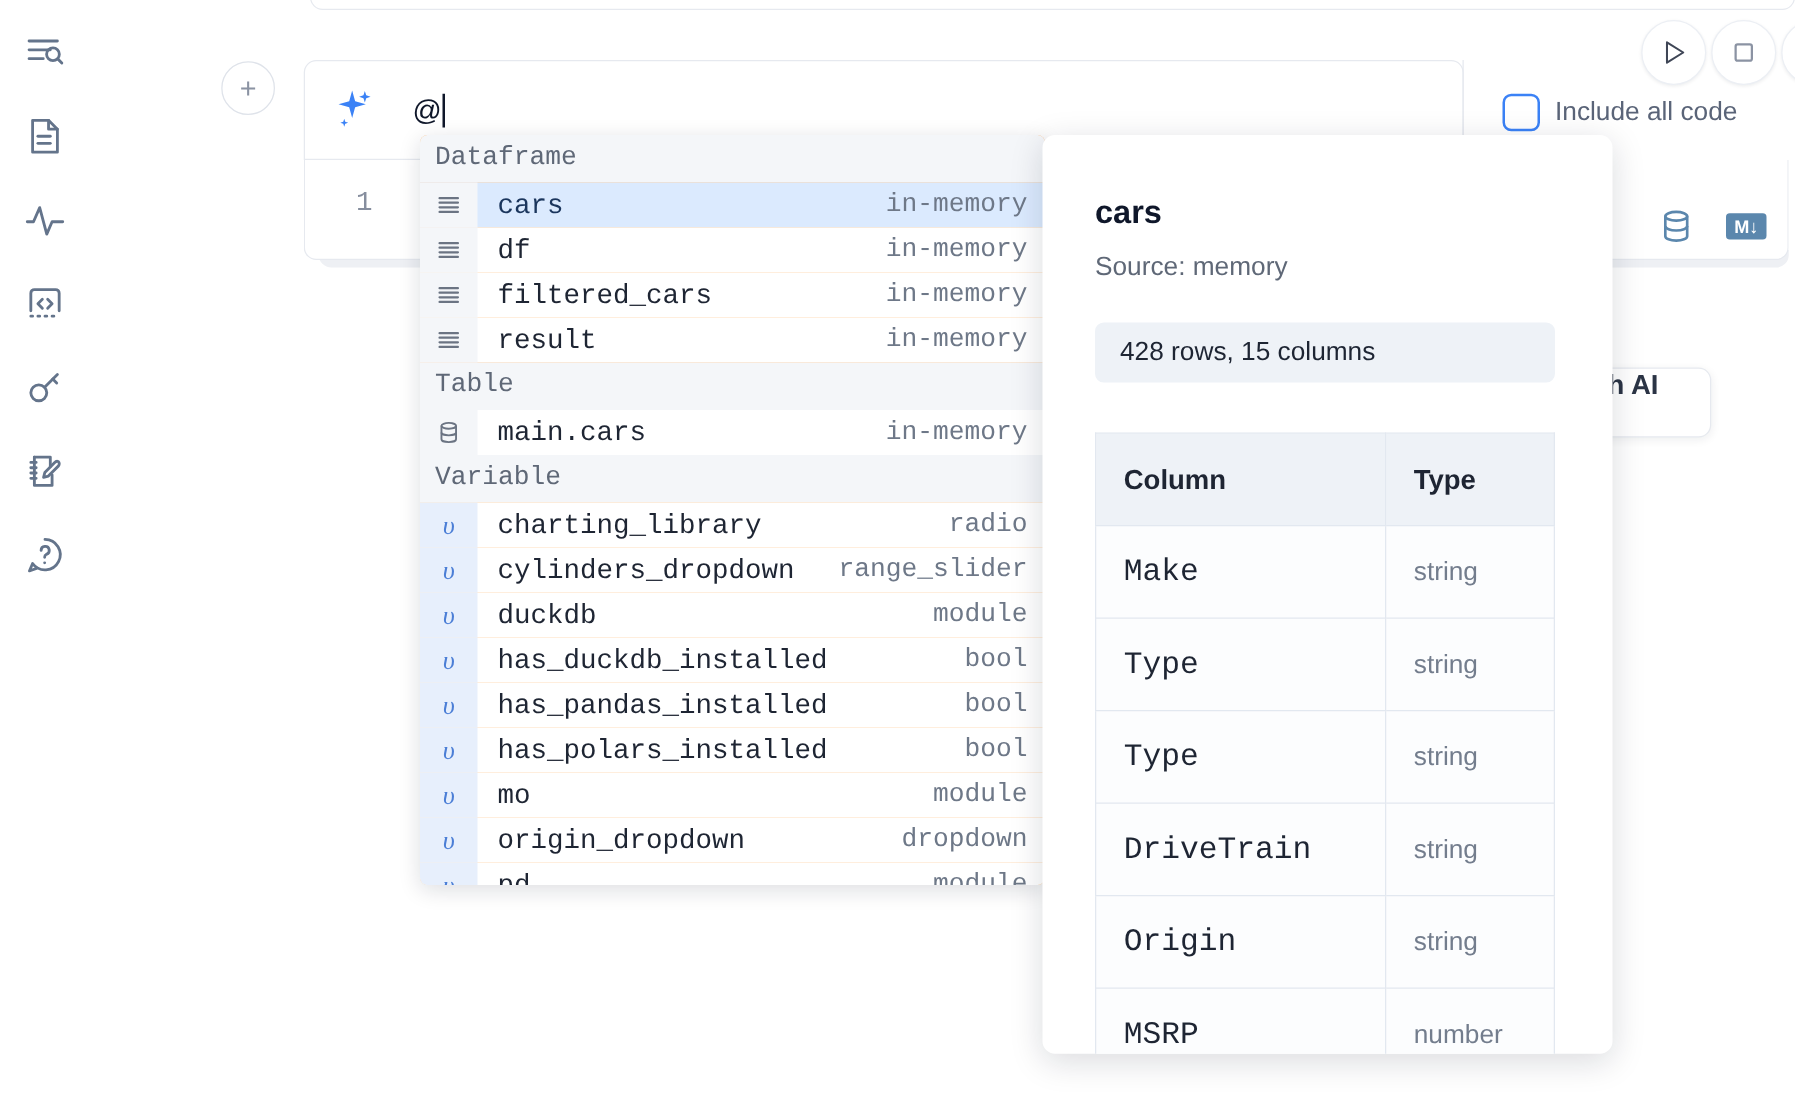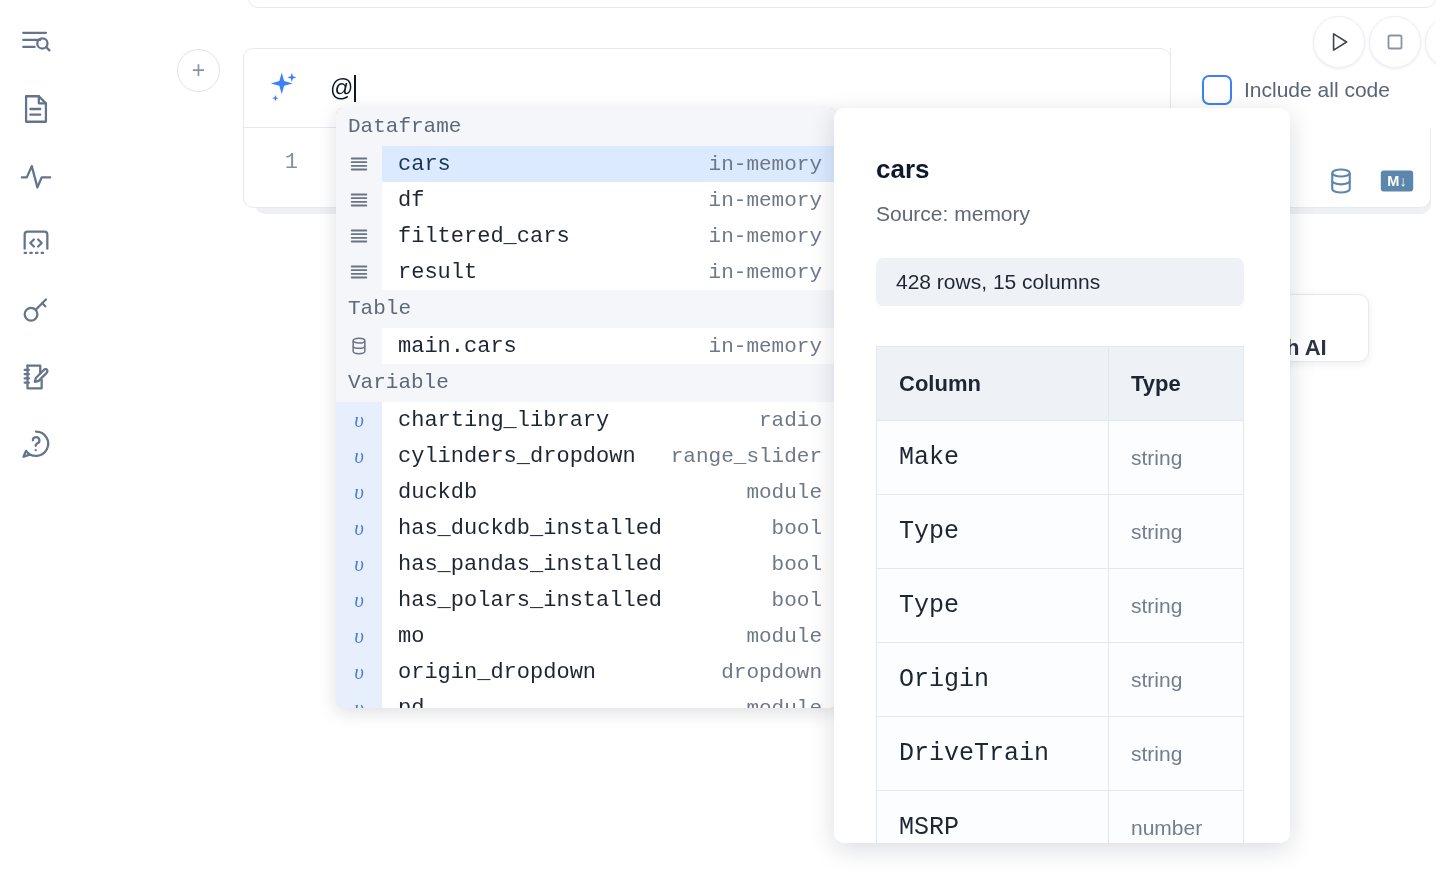--- a/index.html
+++ b/index.html
@@ -185,26 +185,26 @@
     left: 1326px; top: 166px;
     display: flex; align-items: center; gap: 24px;
     z-index: 4;
   }
   .cell-tool { color: #5b87ad; cursor: pointer; display:flex; }
 
   
   #generate-ai-button {
     position: absolute;
     left: 1267px; top: 294px;
-    width: 102px; height: 68px;
+    width: 102px; height: 56px;
     background: #ffffff;
     border: 1px solid #e6e9ef;
     border-radius: 10px;
     box-shadow: 0 2px 8px rgba(15,23,42,.07);
-    display: flex; align-items: flex-end;
+    display: flex; align-items: flex-start;
     padding-left: 18px;
     z-index: 6;
     cursor: pointer;
     overflow: hidden;
   }
   #generate-ai-button .gtxt {
     font-size: 22px;
     font-weight: 700;
     color: #2b3445;
     white-space: nowrap;
@@ -586,25 +586,25 @@
           </tr>
           <tr>
             <td class="col-name">Type</td>
             <td class="col-type">string</td>
           </tr>
           <tr>
             <td class="col-name">Type</td>
             <td class="col-type">string</td>
           </tr>
           <tr>
-            <td class="col-name">Origin</td>
+            <td class="col-name">DriveTrain</td>
             <td class="col-type">string</td>
           </tr>
           <tr>
-            <td class="col-name">DriveTrain</td>
+            <td class="col-name">Origin</td>
             <td class="col-type">string</td>
           </tr>
           <tr>
             <td class="col-name">MSRP</td>
             <td class="col-type">number</td>
           </tr>
         </tbody>
     </table>
   </div>
 

